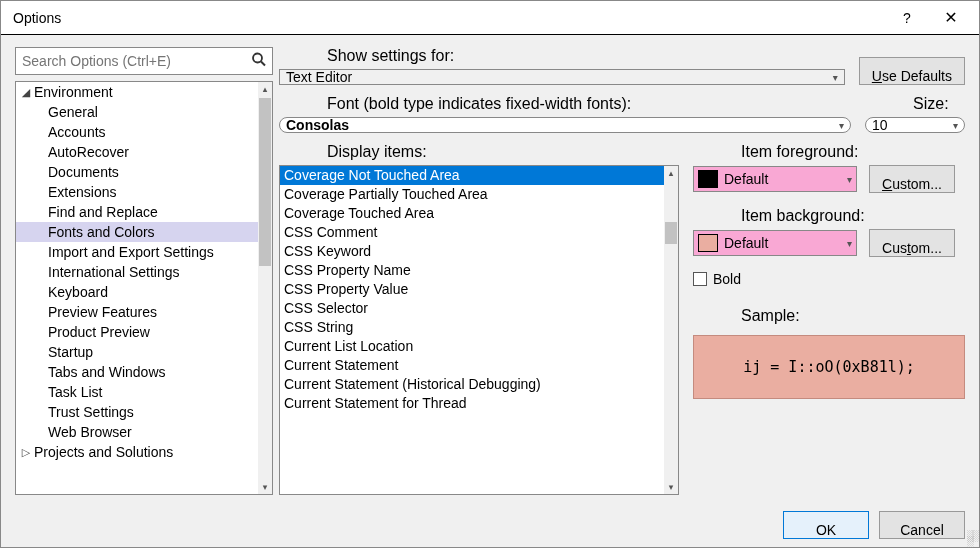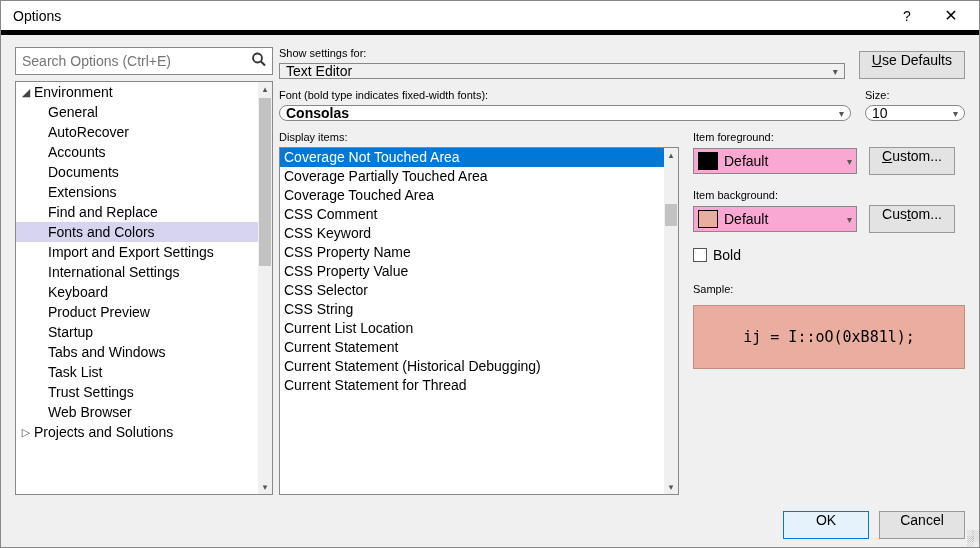--- a/index.html
+++ b/index.html
@@ -21,21 +21,21 @@
     display: flex;
     flex-direction: column;
     position: relative;
   }
   .titlebar {
     height: 34px;
     background: #fff;
     display: flex;
     align-items: center;
     padding: 0 6px 0 12px;
-    border-bottom: 5px solid #000000;
+    border-bottom: 1px solid #000000;
     flex-shrink: 0;
   }
   .titlebar .title {
     flex: 1;
     font-size: 14px;
   }
   .titlebar .tb-btn {
     width: 44px;
     height: 32px;
     display: flex;
@@ -149,42 +149,43 @@
     align-items: flex-end;
     gap: 14px;
     margin-bottom: 10px;
   }
   .field {
     display: flex;
     flex-direction: column;
   }
   .field-label {
     margin-bottom: 4px;
-    font-size: 11px;
+    font-size: 16px;
+    margin-left: 48px;
   }
   .dropdown {
     height: 16px;
     border: 1px solid #888;
     background: #f0f0f0;
     display: flex;
     align-items: center;
     padding: 0 6px;
     font-size: 14px;
   }
   .dropdown.white { background: #fff; border-radius: 12px; }
   .dropdown .dd-text { flex: 1; }
   .dropdown .dd-caret { font-size: 10px; color: #555; margin-left: 4px; }
   .btn {
     height: 28px;
     min-width: 86px;
     padding: 0 12px;
     border: 1px solid #999;
     background: #e3e3e3;
     display: inline-flex;
-    align-items: flex-start;
+    align-items: flex-end;
     justify-content: center;
     font-size: 14px;
   }
   .btn.default {
     background: #e5f1fb;
     border-color: #0078d7;
   }
   .row1-settings { flex: 1; }
   .row1-btn { align-self: flex-end; margin-bottom: 0; }
 
@@ -334,24 +335,24 @@
       <div class="tree">
         <div class="tree-inner" id="tree-inner">
             <div class="tree-row lvl0">
               <span class="tree-caret">◢</span>
               <span>Environment</span>
             </div>
             <div class="tree-row lvl1">
               <span>General</span>
             </div>
             <div class="tree-row lvl1">
+              <span>Accounts</span>
+            </div>
+            <div class="tree-row lvl1">
               <span>AutoRecover</span>
-            </div>
-            <div class="tree-row lvl1">
-              <span>Accounts</span>
             </div>
             <div class="tree-row lvl1">
               <span>Documents</span>
             </div>
             <div class="tree-row lvl1">
               <span>Extensions</span>
             </div>
             <div class="tree-row lvl1">
               <span>Find and Replace</span>
             </div>
@@ -359,20 +360,23 @@
               <span>Fonts and Colors</span>
             </div>
             <div class="tree-row lvl1">
               <span>Import and Export Settings</span>
             </div>
             <div class="tree-row lvl1">
               <span>International Settings</span>
             </div>
             <div class="tree-row lvl1">
               <span>Keyboard</span>
+            </div>
+            <div class="tree-row lvl1">
+              <span>Preview Features</span>
             </div>
             <div class="tree-row lvl1">
               <span>Product Preview</span>
             </div>
             <div class="tree-row lvl1">
               <span>Startup</span>
             </div>
             <div class="tree-row lvl1">
               <span>Tabs and Windows</span>
             </div>

